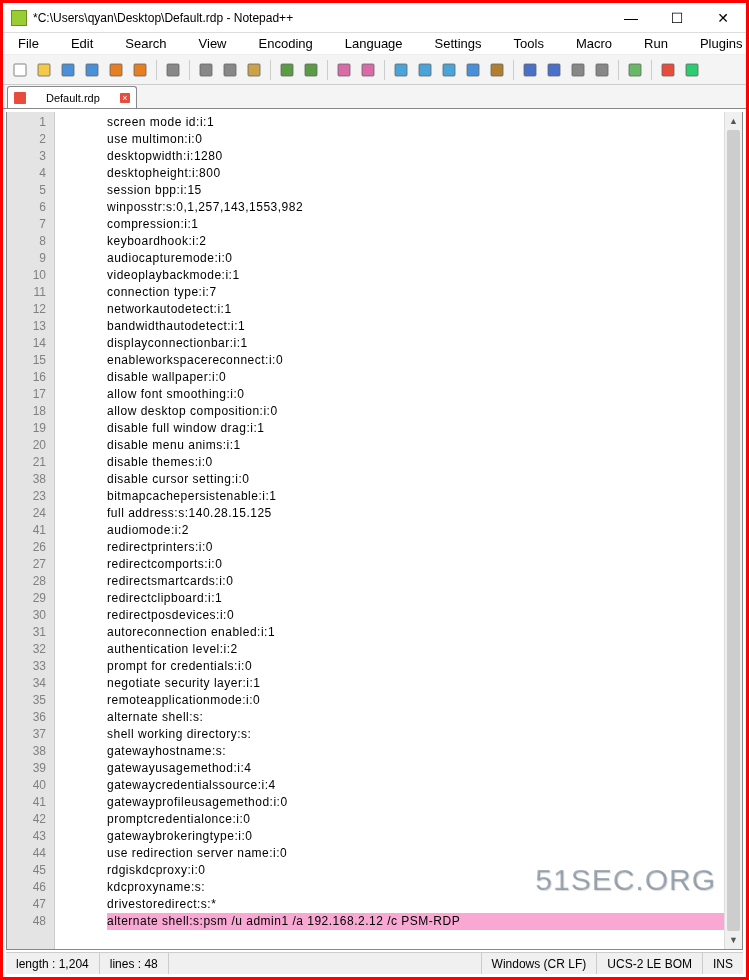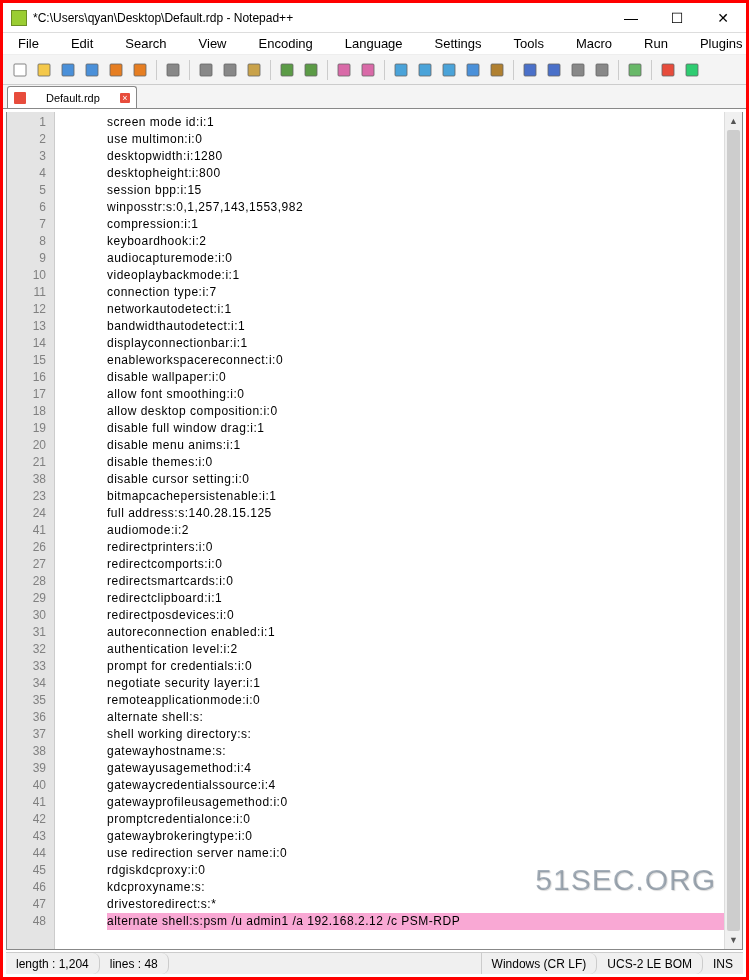--- a/index.html
+++ b/index.html
@@ -23,21 +23,21 @@
 .editor { position:absolute; top:109px; left:3px; right:3px; bottom:27px; background:#fff; border:1px solid #888; border-top:none; display:flex; }
 .gutter { width:48px; background:#e4e4e4; border-right:1px solid #ccc; font-family:Consolas,monospace; font-size:12px; color:#808080; text-align:right; padding:2px 8px 2px 0; line-height:17px; }
 .code { flex:1; font-family:Consolas,monospace; font-size:12px; color:#000; padding:2px 0 2px 6px; line-height:17px; position:relative; white-space:pre; letter-spacing:0.5px; }
 .code .line { height:17px;margin-left:46px; }
 .code .line.hl { background:#f9a8d4; }
 .scrollbar-v { width:18px; background:#f0f0f0; border-left:1px solid #ddd; position:relative; }
 .scrollbar-v .arrow { height:18px; display:flex; align-items:center; justify-content:center; font-size:9px; color:#555; cursor:pointer; }
 .scrollbar-v .thumb { position:absolute; top:18px; bottom:18px; left:2px; right:2px; background:#cdcdcd; border-radius:2px; }
 .watermark { position:absolute; right:30px; bottom:80px; font-size:30px; font-family:Arial; color:rgba(80,100,120,0.5); letter-spacing:1px; text-shadow:1px 1px 1px rgba(0,0,0,0.15); pointer-events:none; }
 .status { position:absolute; bottom:3px; left:3px; right:3px; height:22px; background:#f0f0f0; border-top:1px solid #ccc; display:flex; align-items:center; font-size:12px; color:#000; }
-.status .cell { padding:0 10px; border-right:1px solid #ccc; height:100%; display:flex; align-items:center;border-radius:7px; }
+.status .cell { padding:0 10px; border-right:1px solid #ccc; height:100%; display:flex; align-items:center; }
 .status .spacer { flex:1; border-right:1px solid #ccc; height:100%; }
 </style>
 </head>
 <body>
 
 <div class="titlebar">
   <div class="icon"></div>
   <div class="title">*C:\Users\qyan\Desktop\Default.rdp - Notepad++</div>
   <div class="winctrl">
     <div>—</div>

